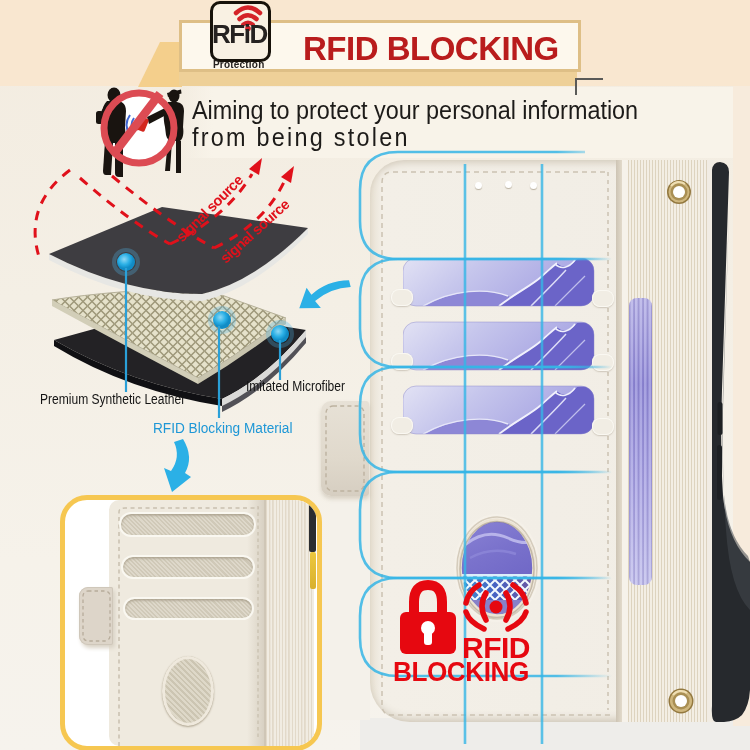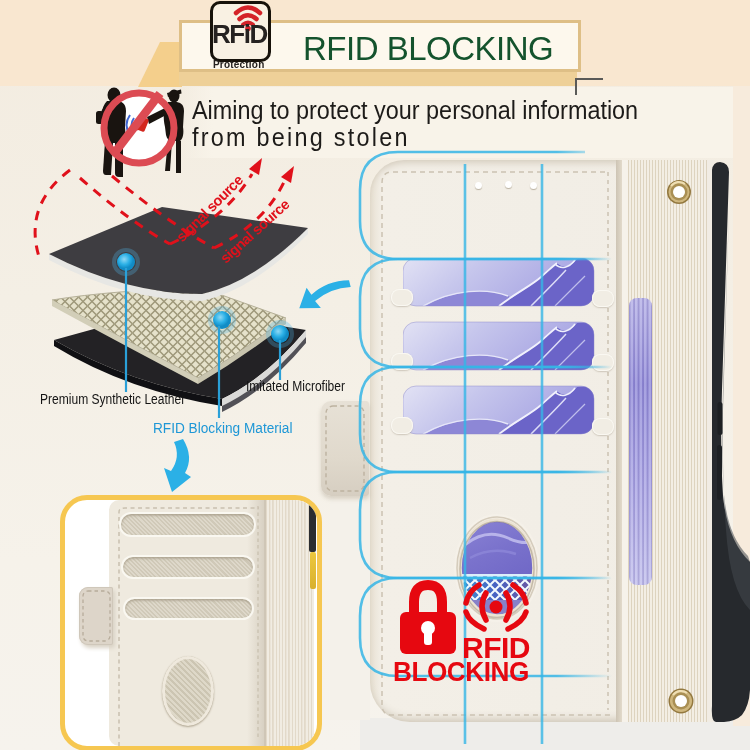--- a/index.html
+++ b/index.html
@@ -14,21 +14,21 @@
   background:linear-gradient(180deg,#f3ece0 0%,#f4efe5 40%,#f6f2ea 75%,#f6f3ed 100%);"></div>
 <div class="abs" id="bg-top" style="left:0;top:0;width:750px;height:86px;background:#f9e7d0;"></div>
 <div class="abs" id="band-white" style="left:183px;top:87px;width:567px;height:71px;background:linear-gradient(90deg,rgba(248,243,233,0) 0,#f8f3e9 30px);"></div>
 
 <svg class="abs" style="left:0;top:0" width="750" height="120">
   <polygon points="160,42 182,42 182,87 138,87" fill="#f4cf8c"></polygon>
   <rect x="179" y="72" width="398" height="14" fill="#eed098"></rect>
 </svg>
 
 <div class="abs" style="left:179px;top:20px;width:396px;height:46px;background:#fdf8ed;border:3px solid #debf86;"></div>
-<div class="abs" style="left:303px;top:30px;width:280px;font-size:33px;font-weight:normal;color:#14532d;letter-spacing:-0.5px;">RFID BLOCKING</div>
+<div class="abs" style="left:303px;top:30px;width:280px;font-size:33px;font-weight:bold;color:#b91c1c;letter-spacing:-0.5px;">RFID BLOCKING</div>
 
 <div class="abs" style="left:210px;top:1px;width:55px;height:55px;background:#f9f1e3;border:3px solid #17120a;border-radius:10px;"></div>
 <svg class="abs" style="left:210px;top:1px" width="61" height="61">
   <g stroke="#d42328" fill="none" stroke-linecap="round">
     <path d="M26,12 Q38,1 50,12" stroke-width="4.5"></path>
     <path d="M29.5,18 Q38,10.5 46.5,18" stroke-width="4.5"></path>
     <path d="M33,23.5 Q38,19.5 43,23.5" stroke-width="4"></path>
   </g>
   <circle cx="38" cy="27.5" r="2.8" fill="#d42328"></circle>
 </svg>

